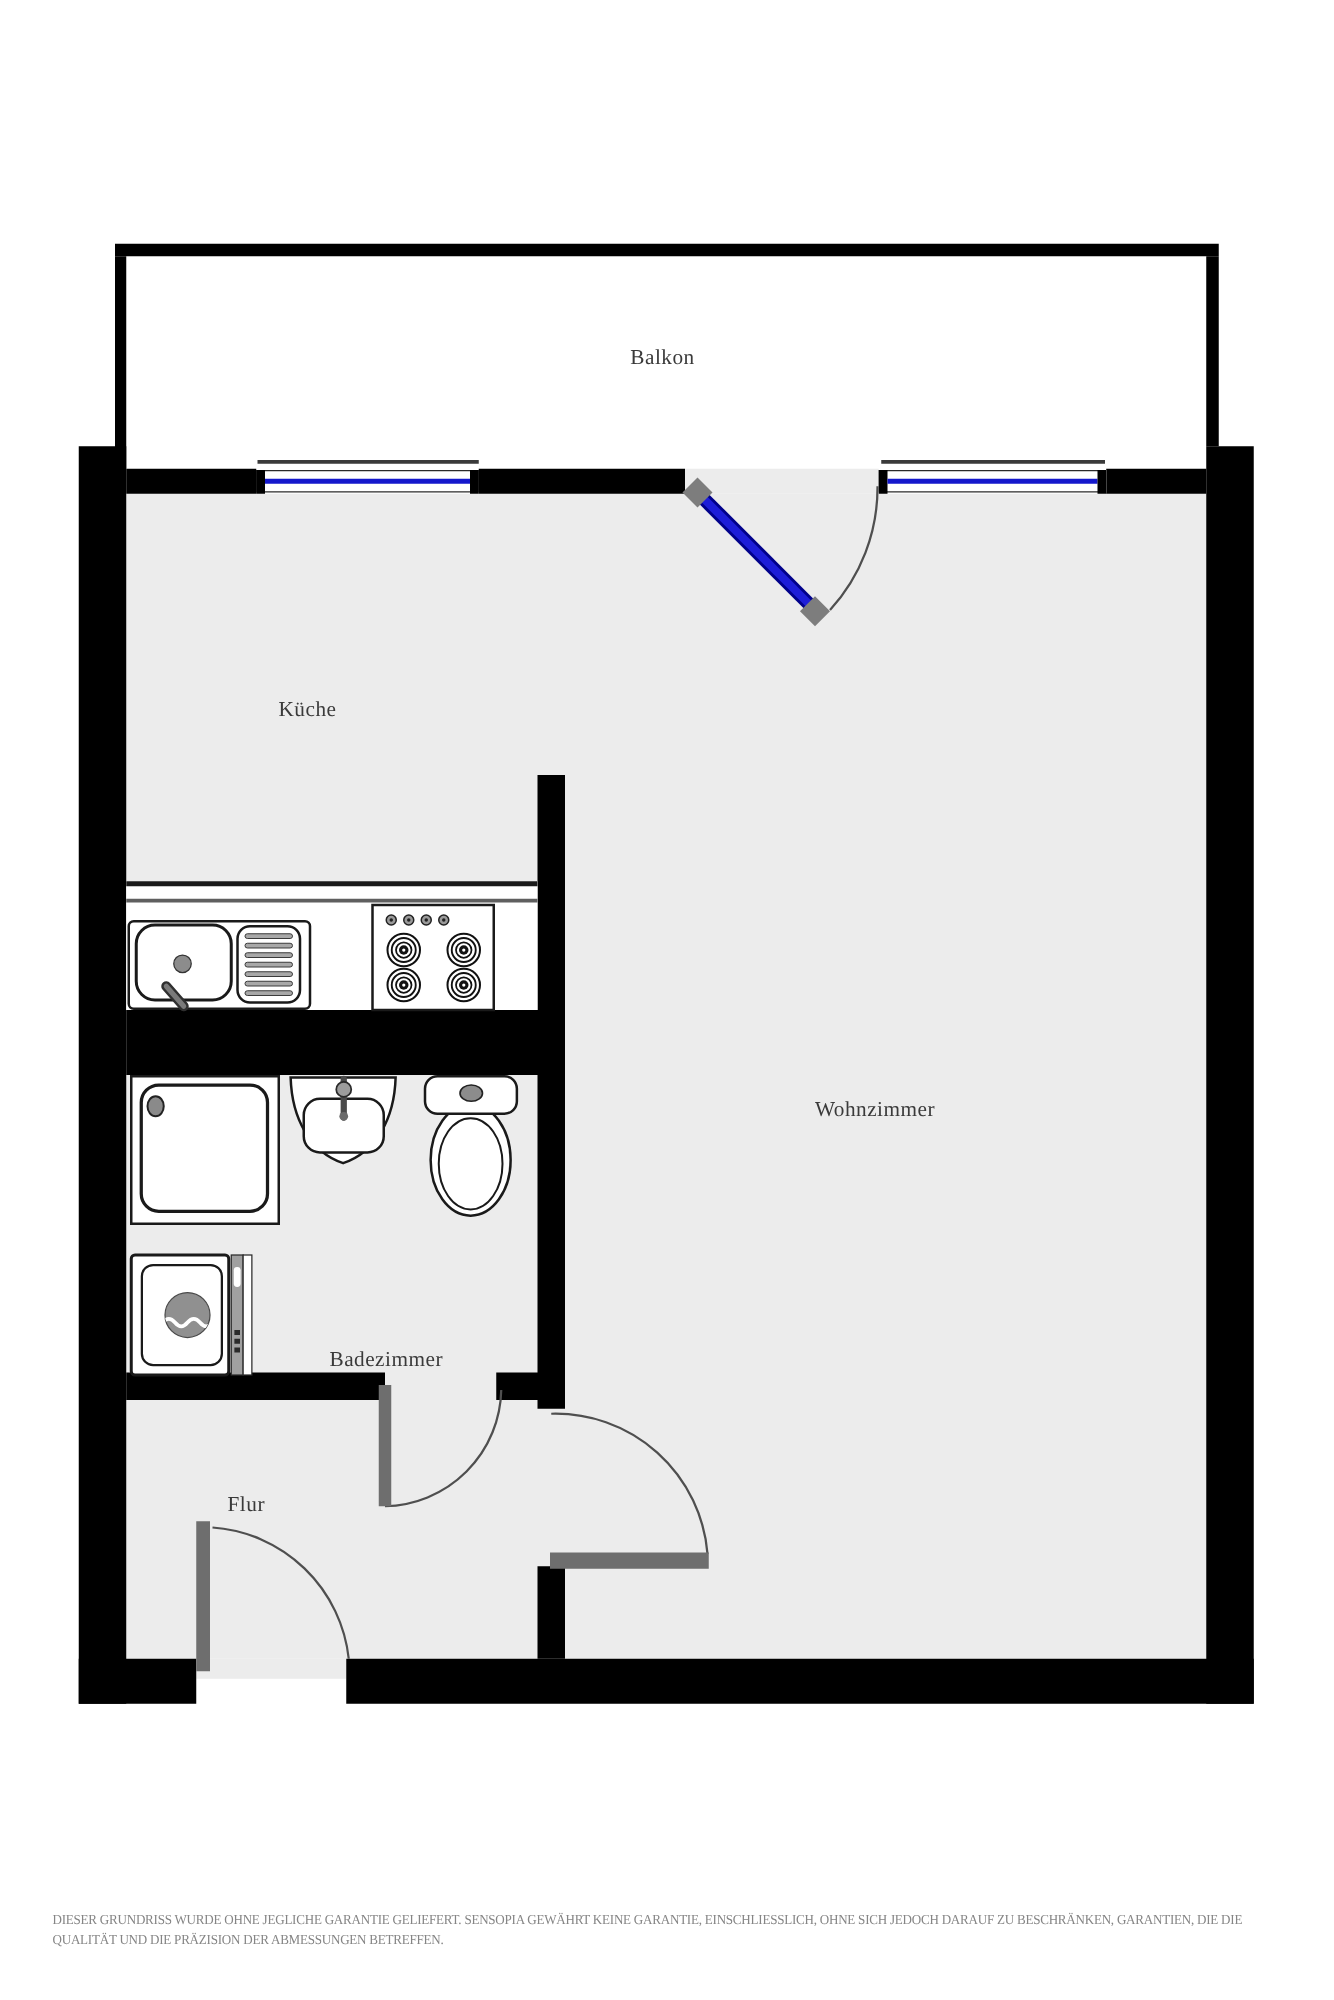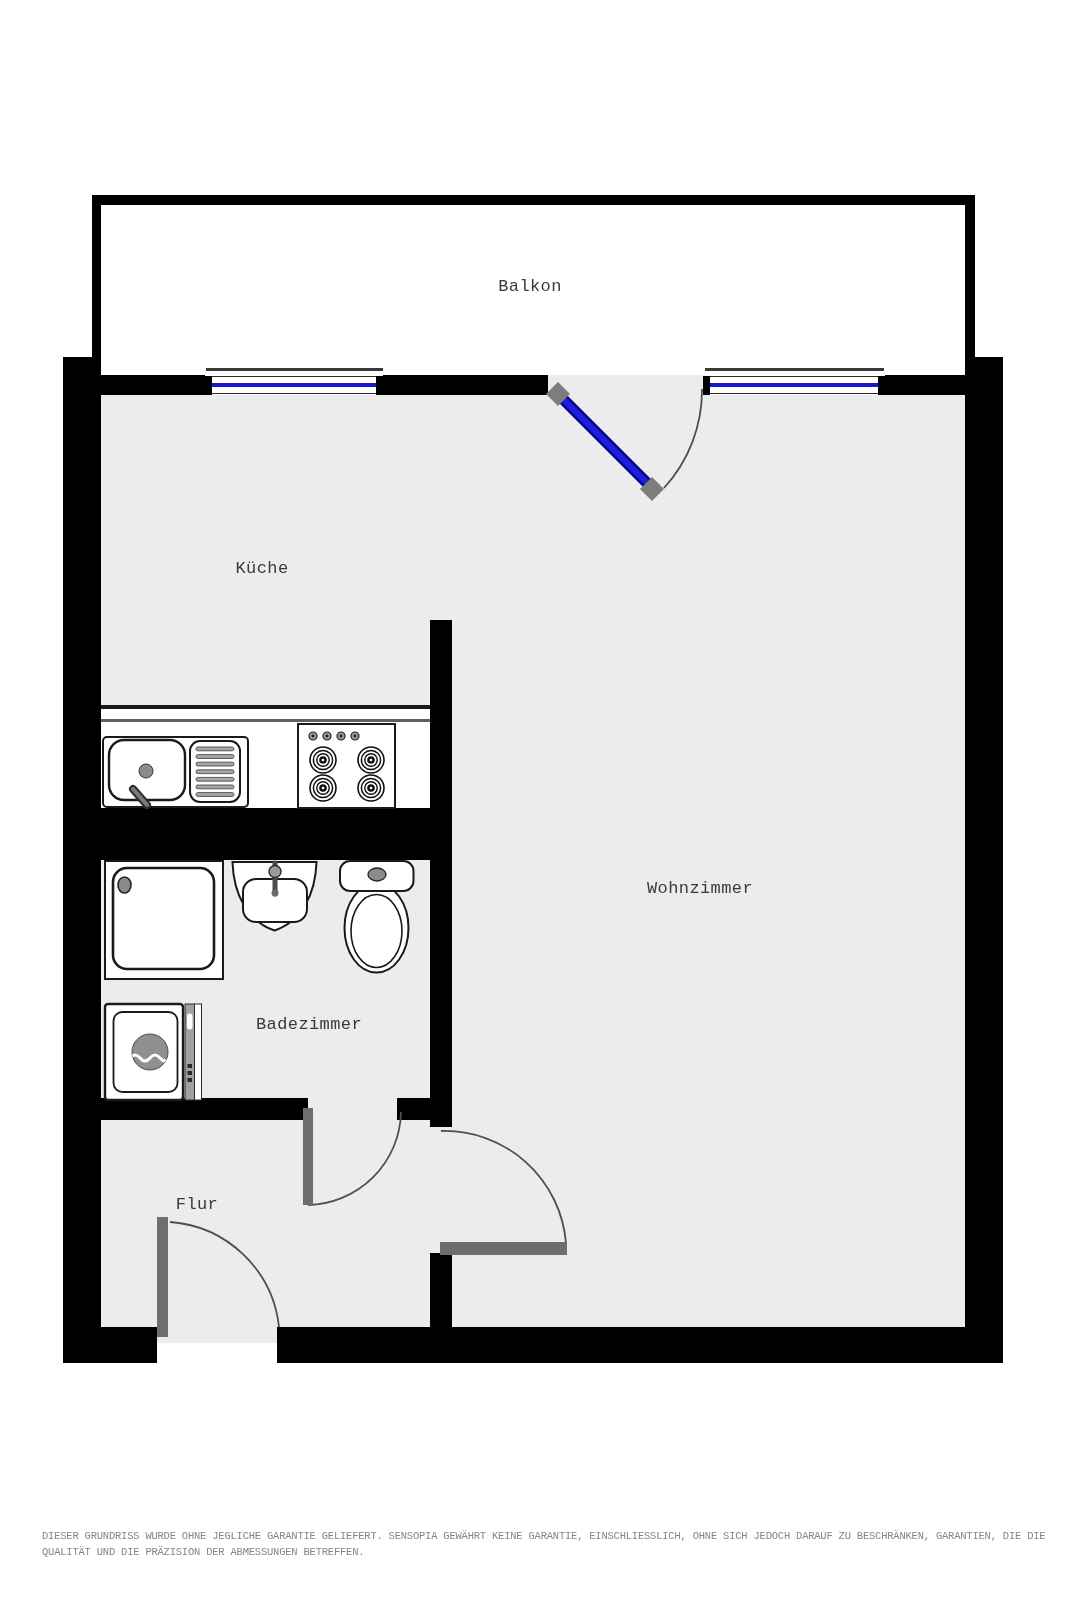--- a/index.html
+++ b/index.html
@@ -1,18 +1,18 @@
 <!DOCTYPE html>
 <html style="--wall: #000000; --floor: #ececec; --balcony-floor: #ffffff; --window-glass: #1518cc; --balcony-door-glass: #1d1dd8; --balcony-door-edge: #00008b; --door-leaf: #6e6e6e; --hinge-block: #7d7d7d; --fixture-outline: #1a1a1a; --fixture-gray: #8c8c8c; --label-text: #3a3a3a; --disclaimer-text: #858585;"><head>
 <meta charset="utf-8">
 <style>
   html,body{margin:0;padding:0;background:#fff;}
   #canvas{
     position:relative;width:1067px;height:1600px;background:#fff;overflow:hidden;
-    font-family:Liberation Mono, monospace;
+    font-family:Liberation Serif, serif;
   }
   .floor{position:absolute;background:var(--floor,#ececec);}
   .balcony-floor{position:absolute;background:var(--balcony-floor,#ffffff);}
   .wall{position:absolute;background:var(--wall,#000);}
   .window{position:absolute;background:#fff;border:1.5px solid #2a2a2a;box-sizing:border-box;}
   .window .glass{position:absolute;left:6px;right:6px;top:50%;height:4.5px;margin-top:-2.5px;background:var(--window-glass,#1518cc);}
   .window .cap{position:absolute;top:-1.5px;bottom:-1.5px;width:7px;background:#000;}
   .window .cap.left{left:-1px;}
   .window .cap.right{right:-1px;}
   .sill{position:absolute;height:2.5px;background:#3a3a3a;}
@@ -195,23 +195,23 @@
       <rect x="185" y="1004" width="9.5" height="96" fill="#a0a0a0" stroke="#2a2a2a" stroke-width="1"></rect>
       <rect x="187" y="1013.5" width="5.5" height="16" rx="2.7" fill="#ffffff"></rect>
       <rect x="187.5" y="1064" width="4.5" height="4" fill="#2a2a2a"></rect>
       <rect x="187.5" y="1071" width="4.5" height="4" fill="#2a2a2a"></rect>
       <rect x="187.5" y="1078" width="4.5" height="4" fill="#2a2a2a"></rect>
       <rect x="194.5" y="1004" width="7" height="96" fill="#ffffff" stroke="#2a2a2a" stroke-width="1"></rect>
     </g>
   </svg>
 
   <div class="room-label" style="left:530px;top:286px;">Balkon</div>
-  <div class="room-label" style="left:262px;top:568px;">Küche</div>
+  <div class="room-label" style="left:246px;top:568px;">Küche</div>
   <div class="room-label" style="left:700px;top:888px;">Wohnzimmer</div>
-  <div class="room-label" style="left:309px;top:1024px;text-align:center;">Badezimmer</div>
+  <div class="room-label" style="left:309px;top:1088px;text-align:center;">Badezimmer</div>
   <div class="room-label" style="left:197px;top:1204px;">Flur</div>
 
   <div class="disclaimer">
     <div>DIESER GRUNDRISS WURDE OHNE JEGLICHE GARANTIE GELIEFERT. SENSOPIA GEWÄHRT KEINE GARANTIE, EINSCHLIESSLICH, OHNE SICH JEDOCH DARAUF ZU BESCHRÄNKEN, GARANTIEN, DIE DIE</div>
     <div>QUALITÄT UND DIE PRÄZISION DER ABMESSUNGEN BETREFFEN.</div>
   </div>
 
 </div>
 
 </body></html>

